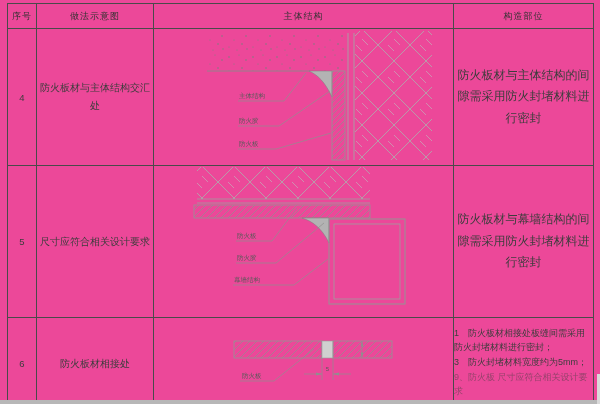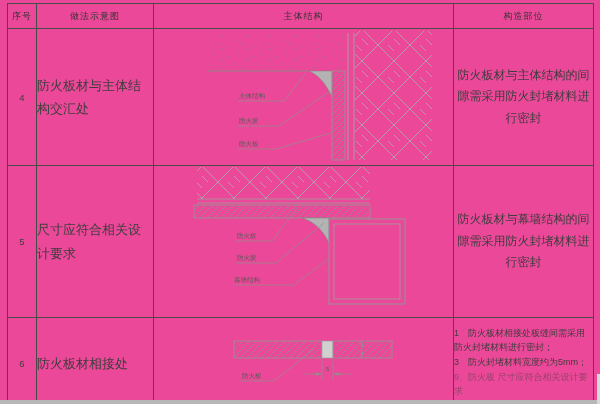--- a/index.html
+++ b/index.html
@@ -5,21 +5,21 @@
   html,body{margin:0;padding:0;background:#fff;}
   #stage{position:relative;width:600px;height:404px;background:#ec4899;overflow:hidden;
          font-family:"Liberation Sans","DejaVu Sans",sans-serif;color:#3d3d3d;}
   table.spec{position:absolute;left:7px;top:3px;border-collapse:collapse;table-layout:fixed;}
   table.spec td,table.spec th{border:1px solid #4a4a4a;padding:0;vertical-align:middle;
          font-weight:normal;overflow:hidden;}
   .c-no{width:29px;} .c-part{width:117px;} .c-diag{width:299px;} .c-req{width:140px;}
   .r-head{height:25px;} .r4{height:132px;} .r5{height:147px;} .r6{height:87px;}
   .hcell{font-size:9px;color:#333;text-align:center;letter-spacing:1px;}
   .nocell{font-size:9.5px;text-align:center;color:#3d3d3d;}
-  .partcell{font-size:13px;line-height:1.8;padding:0 13px;color:#3d3d3d;}
+  .partcell{font-size:10px;line-height:1.8;text-align:center;padding:0 13px;color:#3d3d3d;}
   .reqcell{font-size:12px;line-height:1.8;text-align:center;padding:0 9px;color:#3d3d3d;}
   .reqcell6{font-size:9px;line-height:1.55;text-align:left;vertical-align:top;
             padding:5px 5px 0 6px;color:#3d3d3d;}
   .req-line{margin:0 0 1px 0;}
   .blurline{opacity:.5;filter:blur(.5px);}
   .diagcell{vertical-align:top;}
   svg text{font-family:"Liberation Sans","DejaVu Sans",sans-serif;fill:#5a5a5a;}
   #bottom-shadow{position:absolute;left:0;bottom:0;width:600px;height:4px;background:#b7b7b7;}
   #right-shadow{position:absolute;right:0;bottom:0;width:3px;height:30px;background:#d9d9d9;}
 </style>

